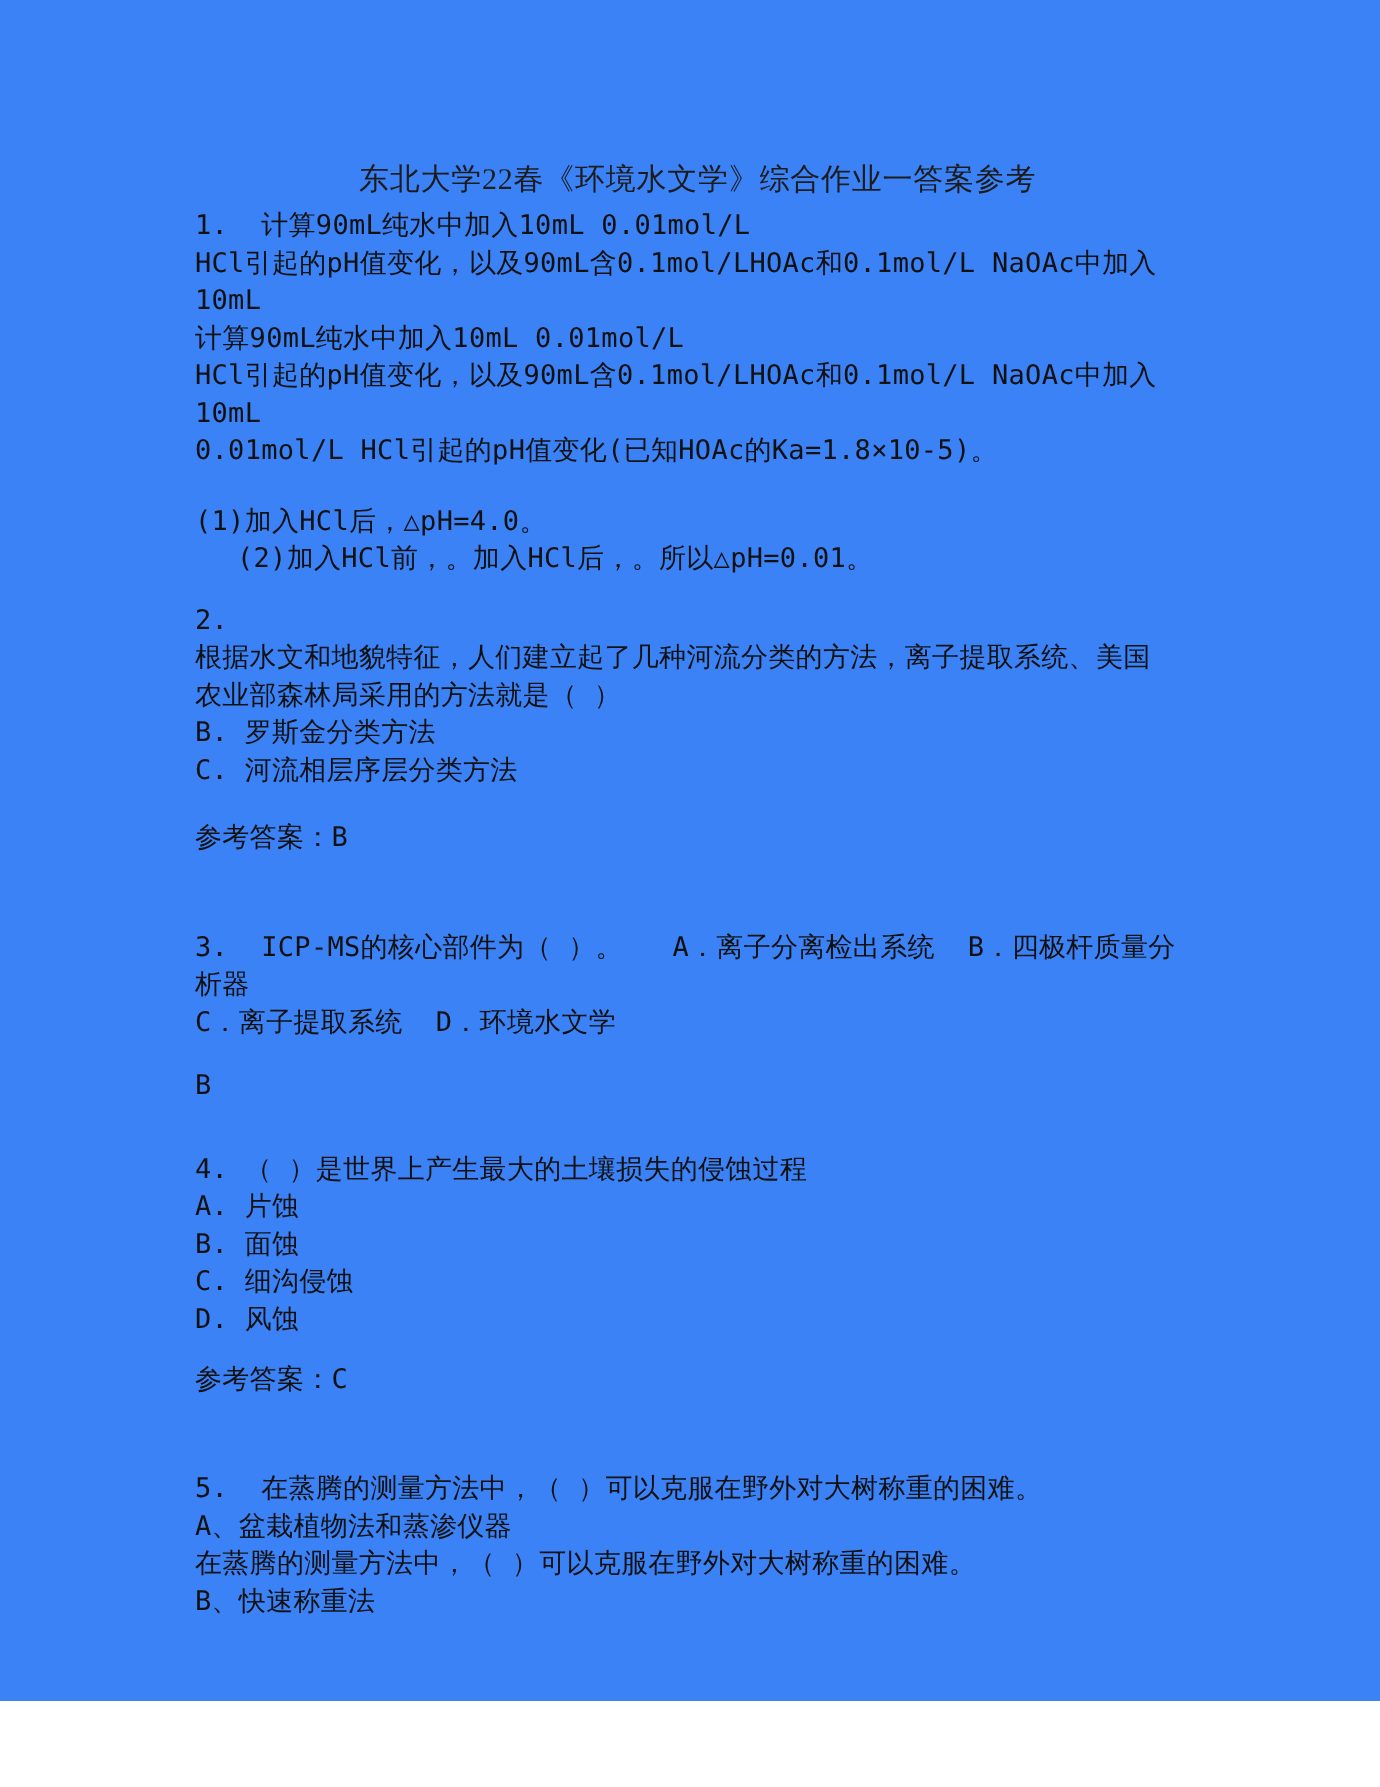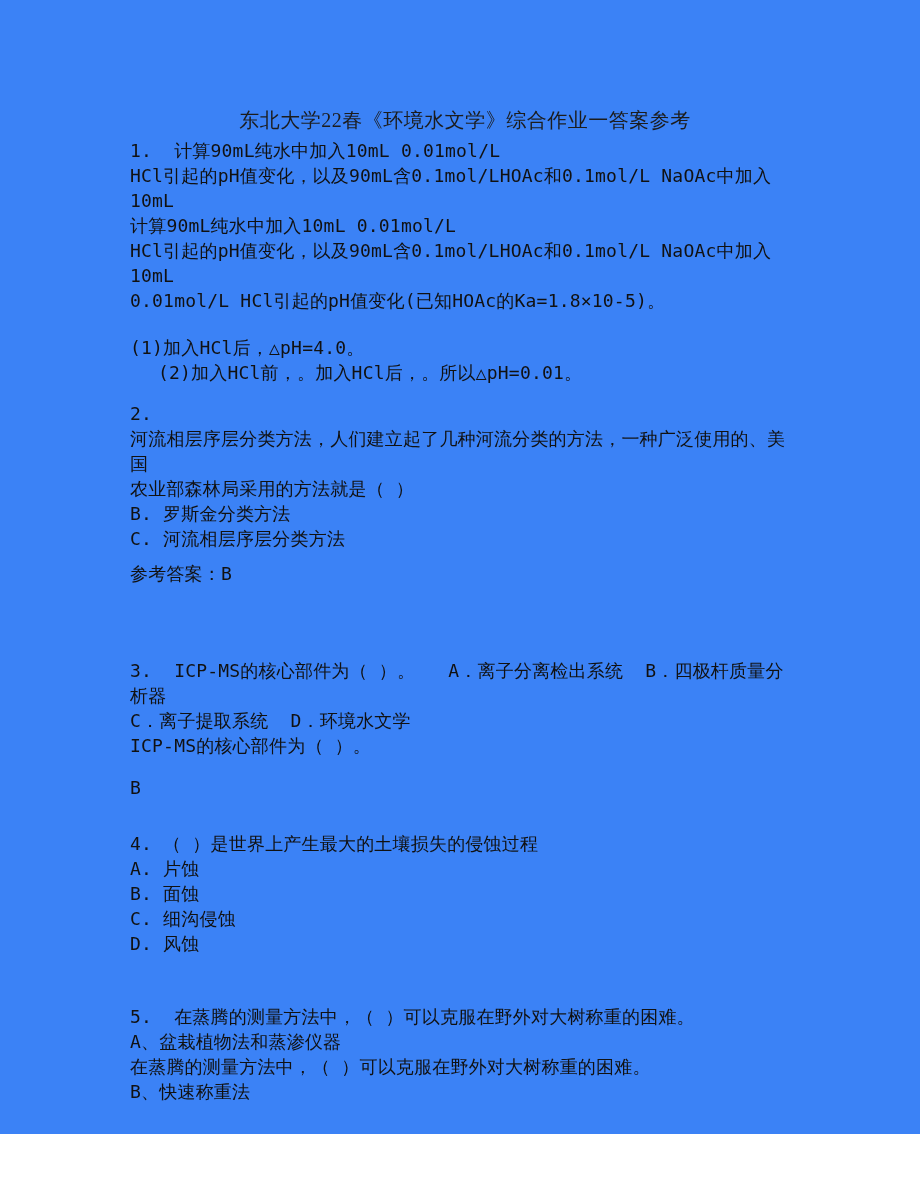--- a/index.html
+++ b/index.html
@@ -31,22 +31,22 @@
   .line {
     font-size: 18px;
     line-height: 25px;
     white-space: pre-wrap;
     letter-spacing: 0.2px;
   }
   .block { margin: 0; }
   .q1-stem       { margin-top: 5px; }
   .q1-solution   { margin-top: 22px; }
   .q2            { margin-top: 16px; }
-  .ref-answer-2  { margin-top: 10px; }
-  .q3            { margin-top: 72px; }
+  .ref-answer-2  { margin-top: 20px; }
+  .q3            { margin-top: 48px; }
   .ans-3         { margin-top: 17px; }
   .q4            { margin-top: 31px; }
   .ref-answer-4  { margin-top: 15px; }
   .q5            { margin-top: 48px; }
   .indent-a { padding-left: 28px; }
   .indent-b { padding-left: 18px; }
 </style>
 </head>
 <body>
 
@@ -62,48 +62,50 @@
     <div class="line">0.01mol/L HCl引起的pH值变化(已知HOAc的Ka=1.8×10-5)。</div>
   </div>
 
   <div class="block q1-solution">
     <div class="line">(1)加入HCl后，△pH=4.0。</div>
     <div class="line indent-a">(2)加入HCl前，。加入HCl后，。所以△pH=0.01。</div>
   </div>
 
   <div class="block q2">
     <div class="line">2.</div>
-    <div class="line">河流相层序层分类方法，人们建立起了几种河流分类的方法，一种广泛使用的、美国</div>
+    <div class="line">根据水文和地貌特征，人们建立起了几种河流分类的方法，离子提取系统、美国</div>
     <div class="line">农业部森林局采用的方法就是（ ）</div>
     <div class="line">B. 罗斯金分类方法</div>
     <div class="line">C. 河流相层序层分类方法</div>
   </div>
 
   <div class="block ref-answer-2">
     <div class="line">参考答案：B</div>
   </div>
 
   <div class="block q3">
     <div class="line">3.  ICP-MS的核心部件为（ ）。   A．离子分离检出系统  B．四极杆质量分析器</div>
     <div class="line">C．离子提取系统  D．环境水文学</div>
-    <div class="line">ICP-MS的核心部件为（ ）。</div>
   </div>
 
   <div class="block ans-3">
     <div class="line">B</div>
   </div>
 
   <div class="block q4">
     <div class="line">4. （ ）是世界上产生最大的土壤损失的侵蚀过程</div>
     <div class="line">A. 片蚀</div>
     <div class="line">B. 面蚀</div>
     <div class="line">C. 细沟侵蚀</div>
     <div class="line">D. 风蚀</div>
   </div>
 
+  <div class="block ref-answer-4">
+    <div class="line">参考答案：C</div>
+  </div>
 
   <div class="block q5">
     <div class="line">5.  在蒸腾的测量方法中，（ ）可以克服在野外对大树称重的困难。</div>
     <div class="line">A、盆栽植物法和蒸渗仪器</div>
     <div class="line">在蒸腾的测量方法中，（ ）可以克服在野外对大树称重的困难。</div>
     <div class="line">B、快速称重法</div>
   </div>
 
 </div>
 

